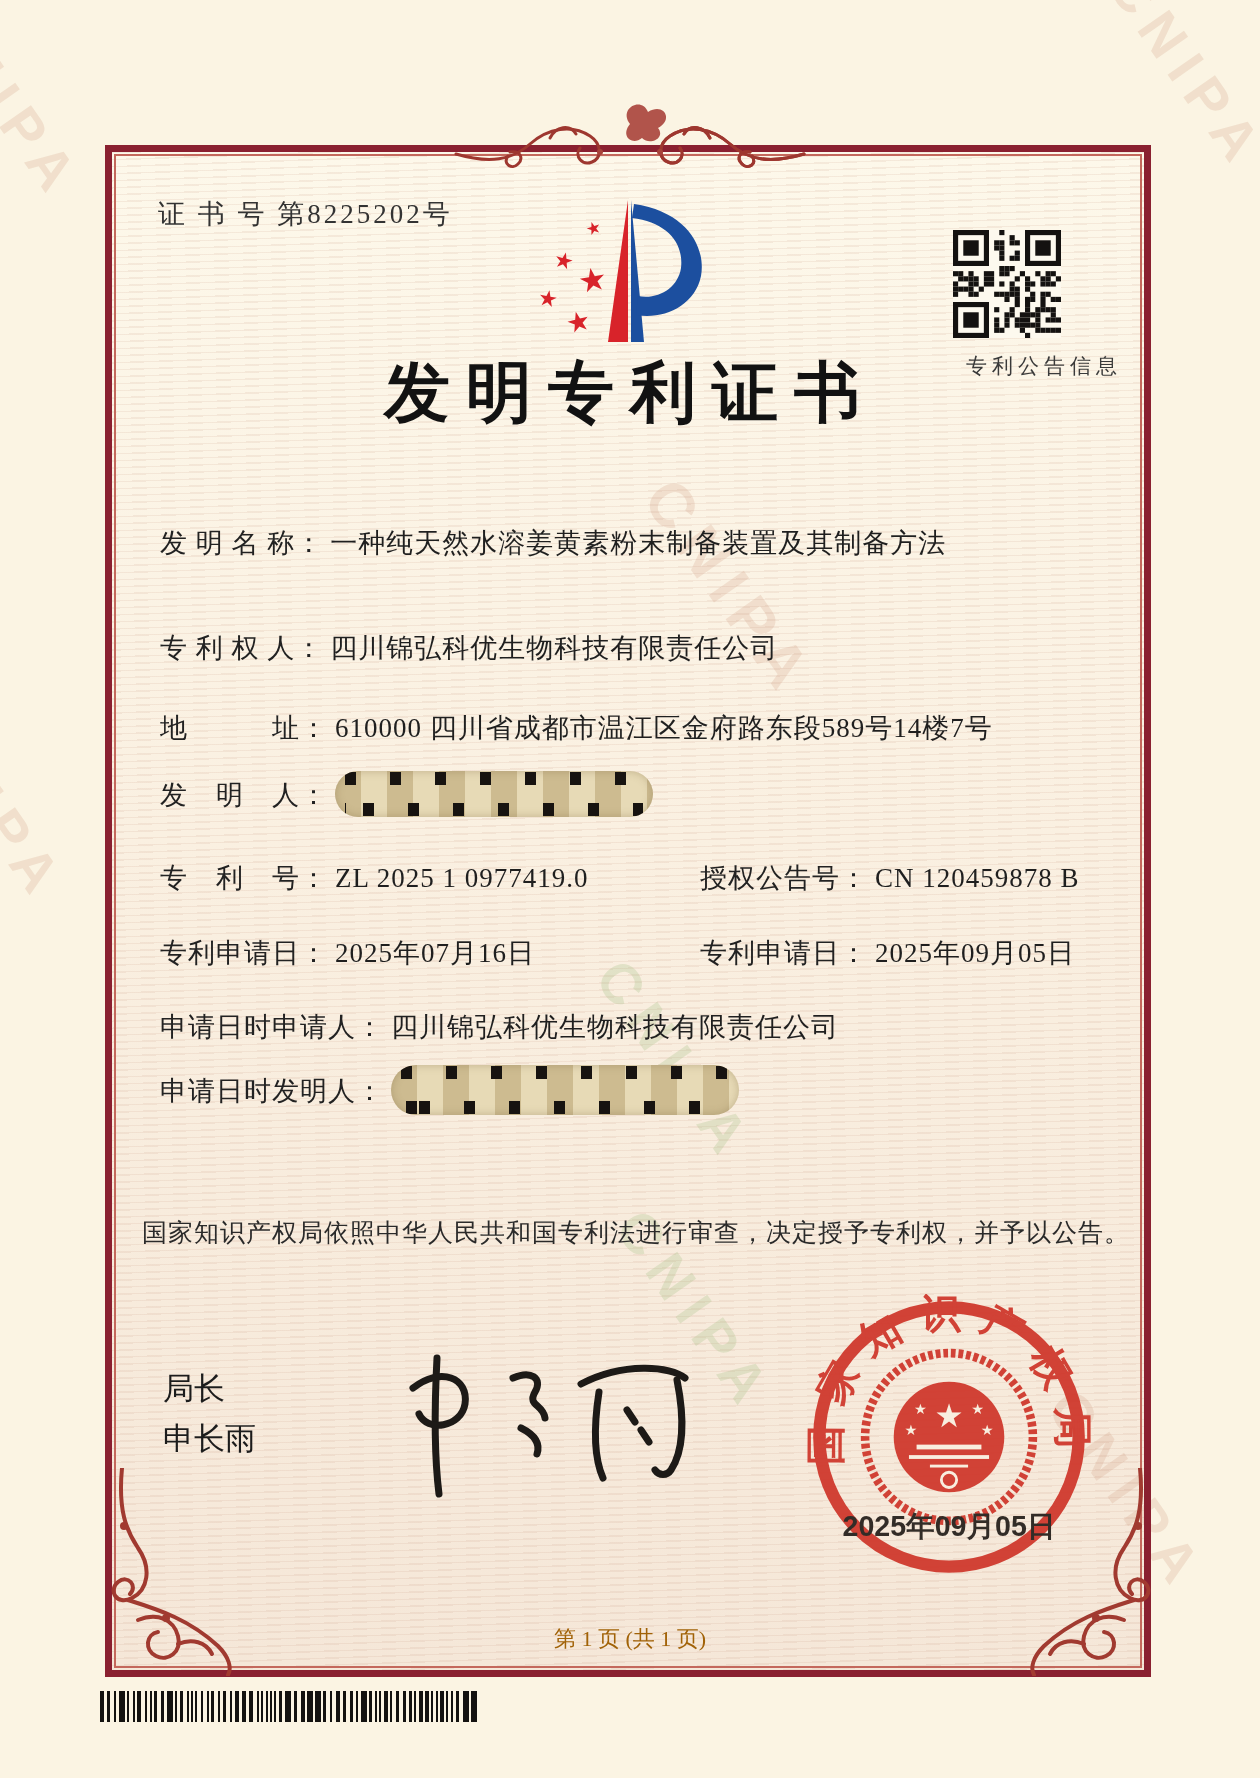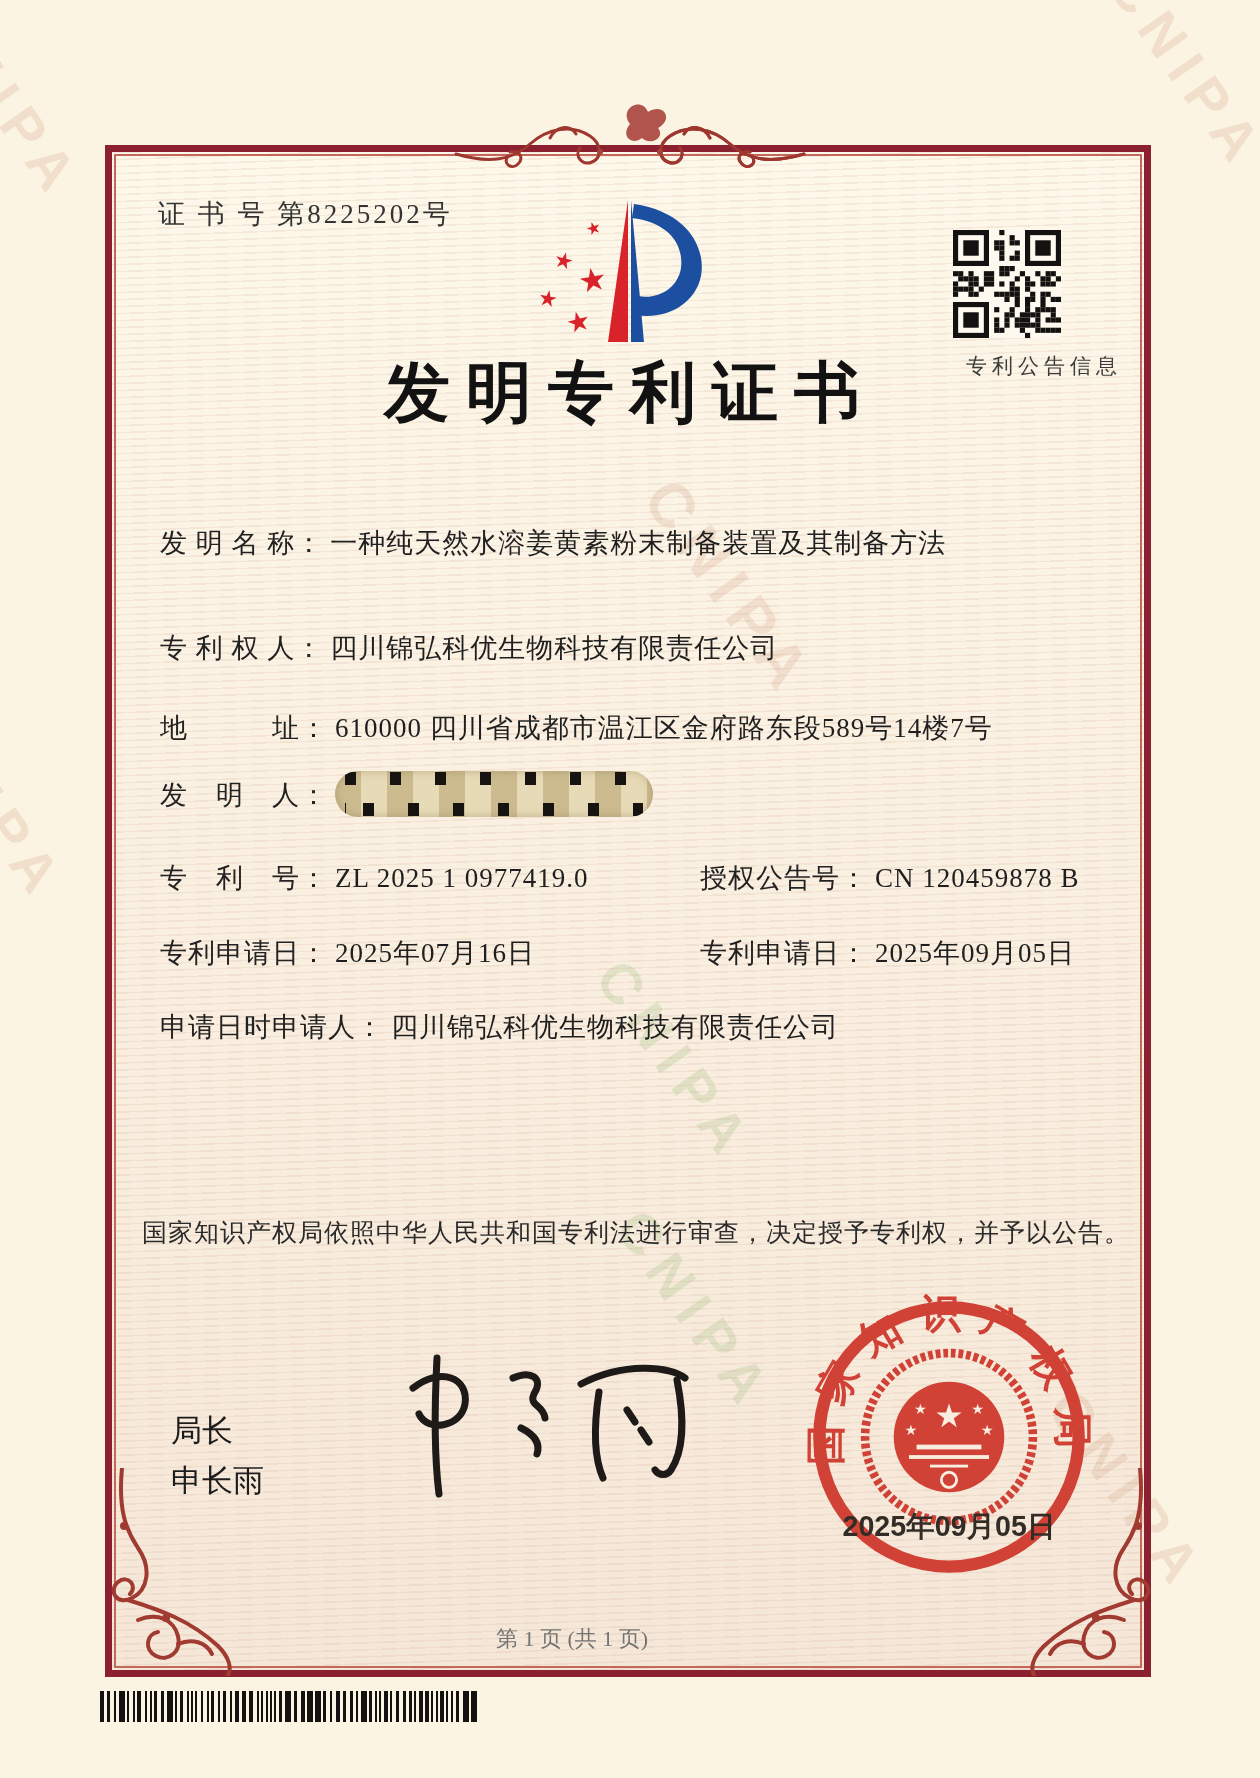--- a/index.html
+++ b/index.html
@@ -43,27 +43,27 @@
     background:repeating-linear-gradient(90deg,#cdbb90 0 26px,#e7dab6 26px 52px);
     box-shadow:inset 0 0 8px rgba(120,100,60,.35);}
   .redact::before,.redact::after{content:'';position:absolute;left:10px;right:10px;height:13px;
     background:repeating-linear-gradient(90deg,#171310 0 11px,transparent 11px 45px);}
   .redact::before{top:1px;}.redact::after{bottom:1px;background-position:18px 0;}
   .redact-a{width:318px;}.redact-b{width:348px;height:50px;border-radius:25px;}
   
   .legal{position:absolute;left:130px;top:1212px;width:1000px;text-align:right;font-size:25px;
          line-height:41px;letter-spacing:1px;color:#2a2a2a;}
   
-  .sig-block{position:absolute;left:163px;top:1406px;font-family:"Liberation Sans","DejaVu Sans",sans-serif;
-             font-size:31px;font-weight:500;line-height:50px;color:#1c1c1c;margin-left:8px;}
+  .sig-block{position:absolute;left:163px;top:1364px;font-family:"Liberation Sans","DejaVu Sans",sans-serif;
+             font-size:31px;font-weight:500;line-height:50px;color:#1c1c1c;}
   .sig-svg{position:absolute;left:385px;top:1336px;}
   
   .seal{position:absolute;left:806px;top:1294px;width:286px;height:286px;}
   
-  .footer{position:absolute;left:0;top:1624px;width:1144px;text-align:center;font-size:22px;color:#737373;}
+  .footer{position:absolute;left:0;top:1624px;width:1260px;text-align:center;font-size:22px;color:#a16207;}
   .barcode{position:absolute;left:100px;top:1691px;}
   
   .orn-top{position:absolute;left:450px;top:94px;}
   .orn-bl{position:absolute;left:108px;top:1468px;}
   .orn-br{position:absolute;left:1022px;top:1468px;transform:scaleX(-1);}
 </style>
 </head>
 <body>
 
 <div class="page">
@@ -302,20 +302,23 @@
     <span class="flabel">专利申请日</span><span class="colon">：</span><span class="fvalue">2025年07月16日</span>
     <span class="rcol">
       <span class="flabel">专利申请日</span><span class="colon">：</span><span class="fvalue">2025年09月05日</span>
     </span>
   </div>
 
   <div class="row r7">
     <span class="flabel">申请日时申请人</span><span class="colon">：</span><span class="fvalue">四川锦弘科优生物科技有限责任公司</span>
   </div>
 
+  <div class="row r8">
+    <span class="flabel">申请日时发明人</span><span class="colon">：</span><span class="redact redact-b"></span>
+  </div>
 
   <div class="legal">
     <div>国家知识产权局依照中华人民共和国专利法进行审查，决定授予专利权，并予以公告。</div>
   </div>
 
   <div class="sig-block">
     <div>局长</div>
     <div>申长雨</div>
   </div>
 

